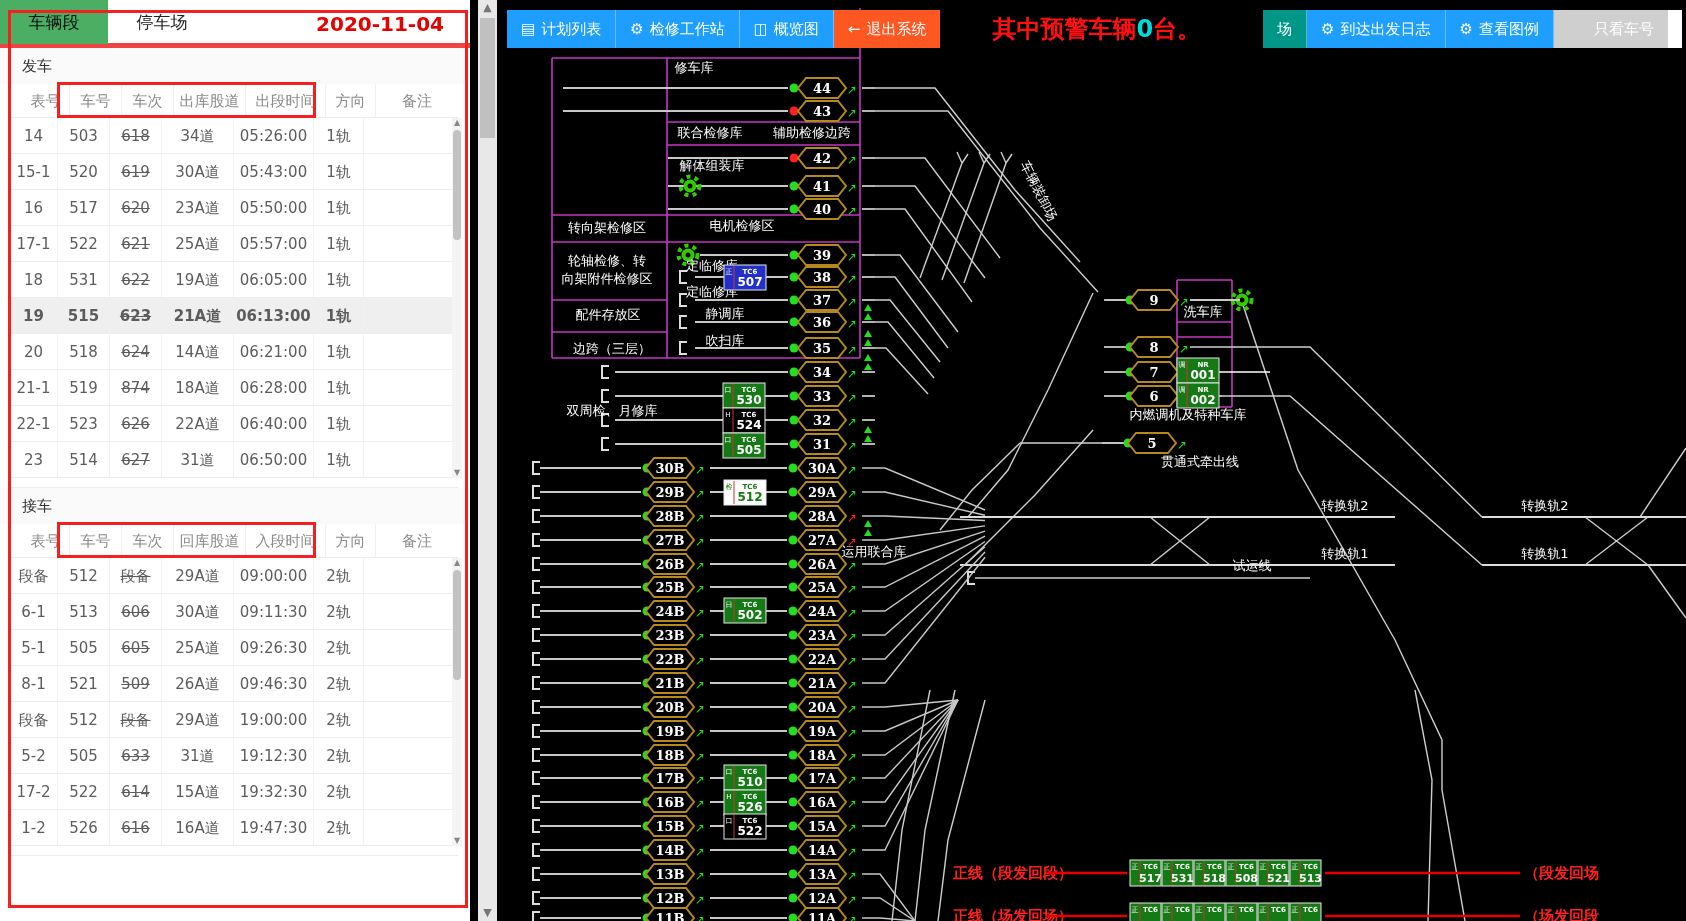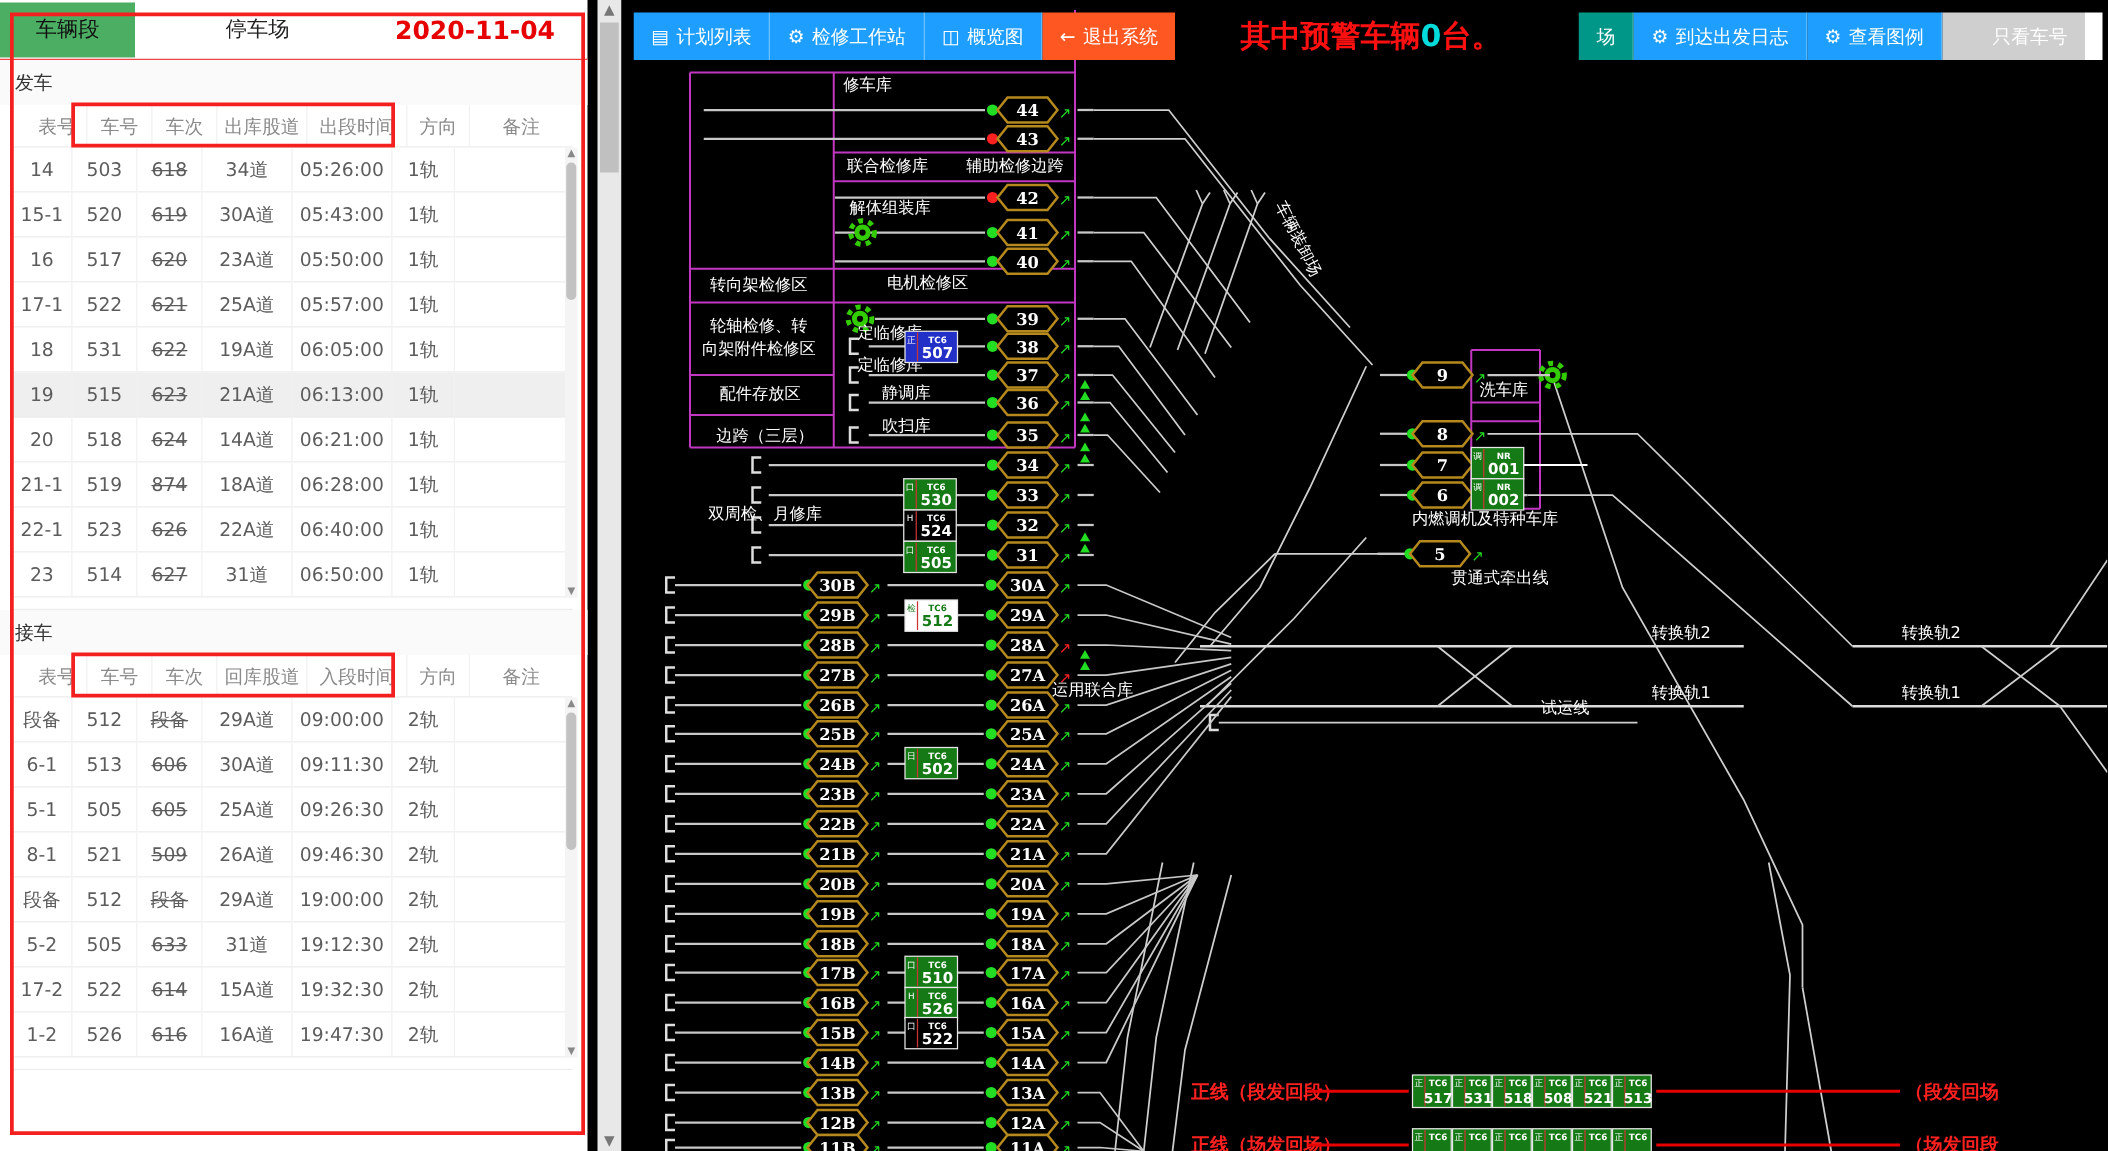--- a/index.html
+++ b/index.html
@@ -4,29 +4,29 @@
 <style>
   * { margin:0; padding:0; box-sizing:border-box; }
   html,body { width:1686px; height:921px; overflow:hidden; background:#000;
     font-family:"DejaVu Sans","Liberation Sans",sans-serif; }
   #app { position:relative; width:1686px; height:921px; }
 
   
   #left-panel { position:absolute; left:0; top:0; width:470px; height:921px; background:#fff; }
   #panel-red-border { position:absolute; left:8px; top:10px; width:460px; height:898px;
     border:3px solid #f42020; pointer-events:none; z-index:5; }
-  .tabs { position:relative; display:flex; align-items:center; height:48px; border-bottom:1px solid #ef4444;gap:44px; }
+  .tabs { position:relative; display:flex; height:48px; border-bottom:5px solid #ef4444; }
   .tab { width:108px; height:44px; line-height:44px; text-align:center; font-size:17px; color:#222; cursor:pointer; }
   .tab.active { color:#111; }
   .tab-date { position:absolute; right:26px; top:12px; font-size:20px; font-weight:bold; color:#e60000; }
-  .section-title { height:36px; line-height:36px; padding-left:12px; font-size:15px; color:#333; background:#fafafa; }
+  .section-title { height:36px; line-height:36px; padding-left:22px; font-size:15px; color:#333; background:#fafafa; }
   .sched-table { position:relative; margin-left:10px; width:448px; }
   .trow { display:flex; height:36px; line-height:36px; border-bottom:1px solid #ededed; font-size:15px; color:#5c5c5c; }
   .trow.head { color:#8a8a8a; height:34px; line-height:34px;justify-content:flex-end; }
-  .trow.hl { background:#efefef; }
+  .trow.hl { background:#efefef;font-weight:bold; }
   .tcell { text-align:center; overflow:hidden; white-space:nowrap; border-right:1px solid #f1f1f1; }
   .c0{width:48px}.c1{width:52px}.c2{width:52px}.c3{width:72px}.c4{width:80px}.c5{width:50px}.c6{width:82px;border-right:none}
   .strike { text-decoration:line-through; }
   .red-box { position:absolute; left:47px; top:-2px; width:259px; height:36px; border:3px solid #f42020; pointer-events:none; }
   .inner-scroll { position:absolute; right:-4px; width:10px; background:#f4f4f4; z-index:6; }
   .inner-scroll .thumb { position:absolute; left:1px; width:8px; background:#c2c2c2; border-radius:4px; }
   .inner-scroll .arr { position:absolute; left:0; width:10px; height:10px; font-size:8px; color:#888; text-align:center; line-height:10px; }
 
   
   #page-scrollbar { position:absolute; left:478px; top:0; width:19px; height:921px; background:#e8e8e8; z-index:4; }

